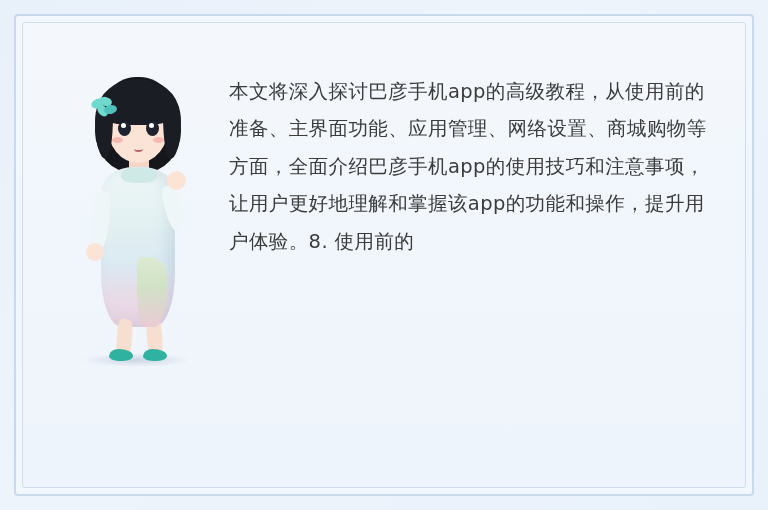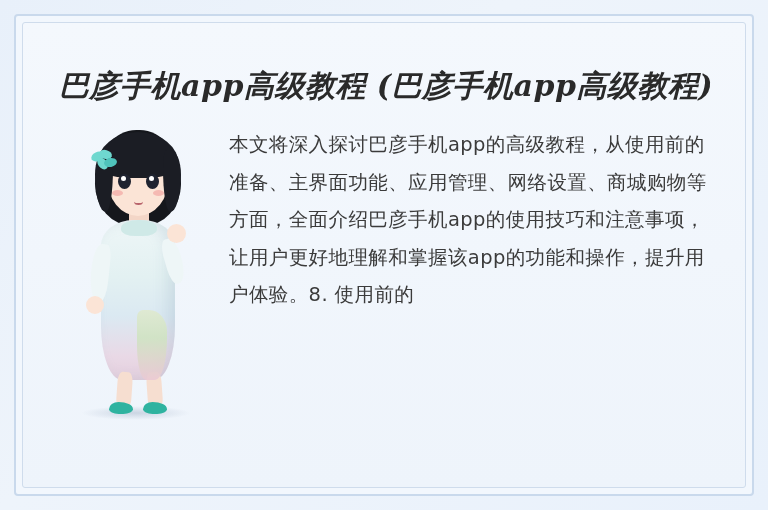--- a/index.html
+++ b/index.html
@@ -272,21 +272,20 @@
   .shoe.r { left: 88px; }
 </style>
 </head>
 <body>
 
 <div class="page">
   <div class="frame-outer"></div>
   <div class="frame-inner">
     <div class="content">
 
-      <div class="title">巴彦手机app高级教程 (巴彦手机app高级教程)</div>
 
       <div class="body-row">
 
         <div class="figure">
           <div class="char">
             <div class="shadow"></div>
             <div class="hair-back"></div>
             <div class="face"></div>
             <div class="hair-front"></div>
             <div class="hair-sideL"></div>

